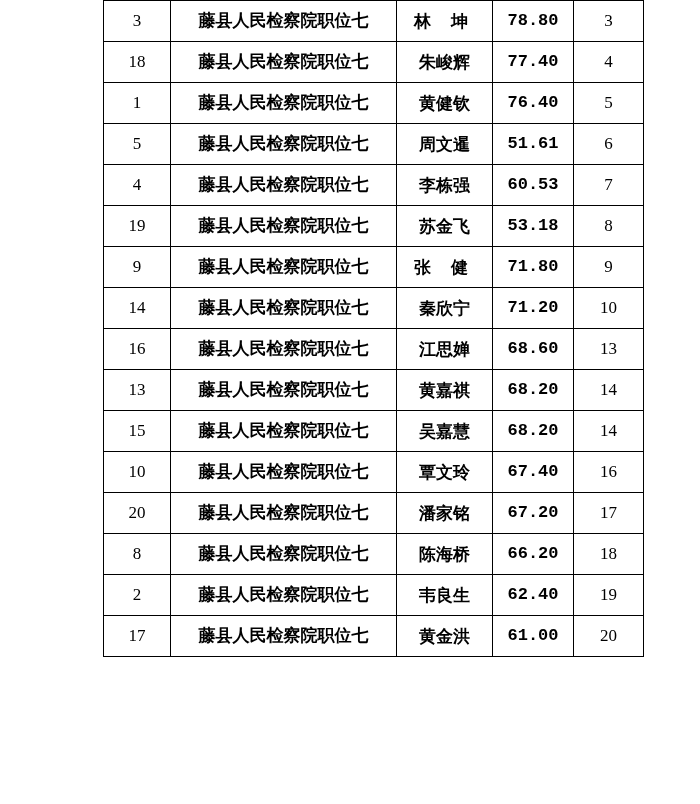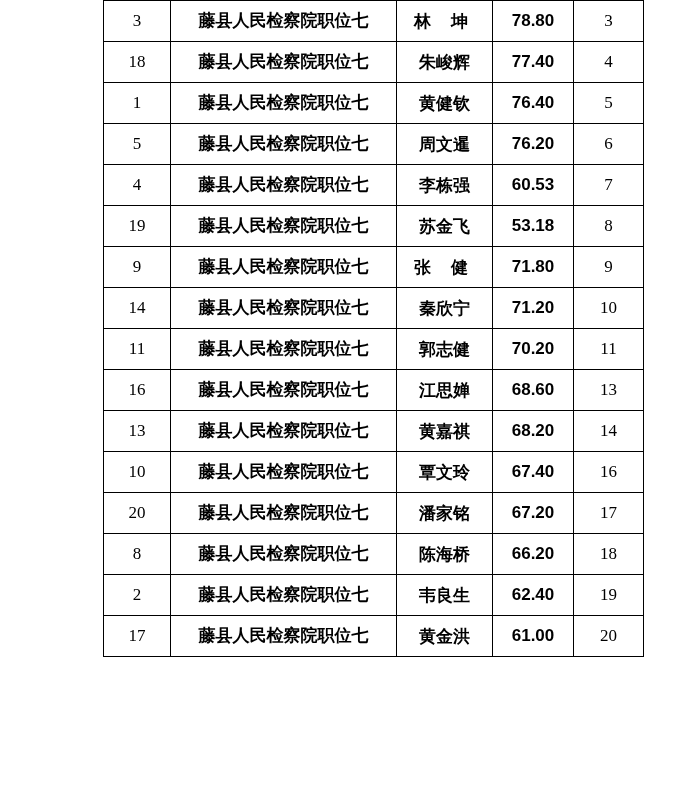--- a/index.html
+++ b/index.html
@@ -50,21 +50,21 @@
   }
   td.col-name {
     width: 95px;
     font-family: "DejaVu Serif", serif;
     font-size: 16.5px;
     font-weight: bold;
     margin-left: 30px;
   }
   td.col-score {
     width: 80px;
-    font-family: Liberation Sans, sans-serif;
+    font-family: Liberation Mono, monospace;
     font-size: 17px;
     font-weight: bold;
     margin-top: 43px;
   }
   td.col-rank {
     width: 69px;
     font-family: "Liberation Serif", serif;
     font-size: 17px;
   }
   
@@ -97,21 +97,21 @@
           <td class="col-no">1</td>
           <td class="col-pos">藤县人民检察院职位七</td>
           <td class="col-name">黄健钦</td>
           <td class="col-score">76.40</td>
           <td class="col-rank">5</td>
         </tr>
         <tr>
           <td class="col-no">5</td>
           <td class="col-pos">藤县人民检察院职位七</td>
           <td class="col-name">周文暹</td>
-          <td class="col-score">76.20</td>
+          <td class="col-score">51.61</td>
           <td class="col-rank">6</td>
         </tr>
         <tr>
           <td class="col-no">4</td>
           <td class="col-pos">藤县人民检察院职位七</td>
           <td class="col-name">李栋强</td>
           <td class="col-score">60.53</td>
           <td class="col-rank">7</td>
         </tr>
         <tr>
@@ -129,37 +129,37 @@
           <td class="col-rank">9</td>
         </tr>
         <tr>
           <td class="col-no">14</td>
           <td class="col-pos">藤县人民检察院职位七</td>
           <td class="col-name">秦欣宁</td>
           <td class="col-score">71.20</td>
           <td class="col-rank">10</td>
         </tr>
         <tr>
-          <td class="col-no">11</td>
-          <td class="col-pos">藤县人民检察院职位七</td>
-          <td class="col-name">郭志健</td>
-          <td class="col-score">70.20</td>
-          <td class="col-rank">11</td>
-        </tr>
-        <tr>
           <td class="col-no">16</td>
           <td class="col-pos">藤县人民检察院职位七</td>
           <td class="col-name">江思婵</td>
           <td class="col-score">68.60</td>
           <td class="col-rank">13</td>
         </tr>
         <tr>
           <td class="col-no">13</td>
           <td class="col-pos">藤县人民检察院职位七</td>
           <td class="col-name">黄嘉祺</td>
+          <td class="col-score">68.20</td>
+          <td class="col-rank">14</td>
+        </tr>
+        <tr>
+          <td class="col-no">15</td>
+          <td class="col-pos">藤县人民检察院职位七</td>
+          <td class="col-name">吴嘉慧</td>
           <td class="col-score">68.20</td>
           <td class="col-rank">14</td>
         </tr>
         <tr>
           <td class="col-no">10</td>
           <td class="col-pos">藤县人民检察院职位七</td>
           <td class="col-name">覃文玲</td>
           <td class="col-score">67.40</td>
           <td class="col-rank">16</td>
         </tr>

